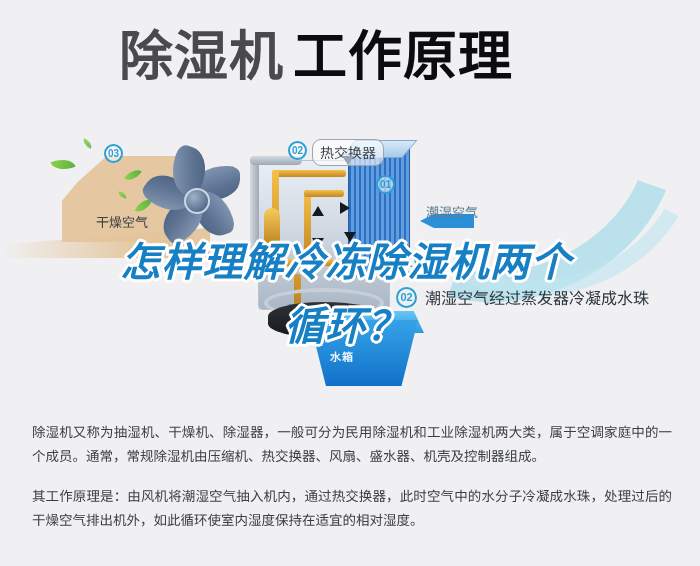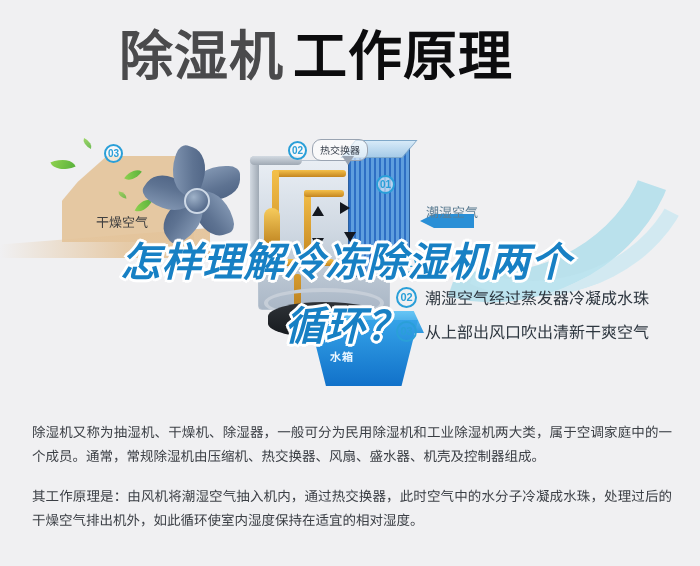--- a/index.html
+++ b/index.html
@@ -253,21 +253,21 @@
   .b-02-hx  { left: 288px; top: 23px; }
   .b-01-wet { left: 376px; top: 57px; }
 
   .bubble {
     position: absolute;
     left: 312px; top: 21px;
     padding: 2px 7px 3px;
     border: 1px solid #9aa4b2;
     border-radius: 9px;
     background: rgba(255,255,255,.6);
-    font-size: 10px;
+    font-size: 14px;
     color: #3c4450;
     white-space: nowrap;
   }
   .bubble-tail {
     position: absolute;
     left: 342px; top: 38px;
     width: 0; height: 0;
     border-left: 6px solid transparent;
     border-right: 6px solid transparent;
     border-top: 9px solid #9aa4b2;
@@ -423,24 +423,20 @@
     <div class="cap cap-wet">潮湿空气</div>
 
     <div class="legend">
       <div class="legend-row">
         <span class="badge-inline">01</span>
       </div>
       <div class="legend-row">
         <span class="badge-inline">02</span>
         <span class="legend-text">潮湿空气经过蒸发器冷凝成水珠</span>
       </div>
-      <div class="legend-row">
-        <span class="badge-inline">03</span>
-        <span class="legend-text">从上部出风口吹出清新干爽空气</span>
-      </div>
     </div>
 
   </div>
 
   <div class="overlay-title">
     <span class="overlay-line l1">怎样理解冷冻除湿机两个</span>
     <span class="overlay-line l2">循环？</span>
   </div>
 
   <div class="body-copy">

